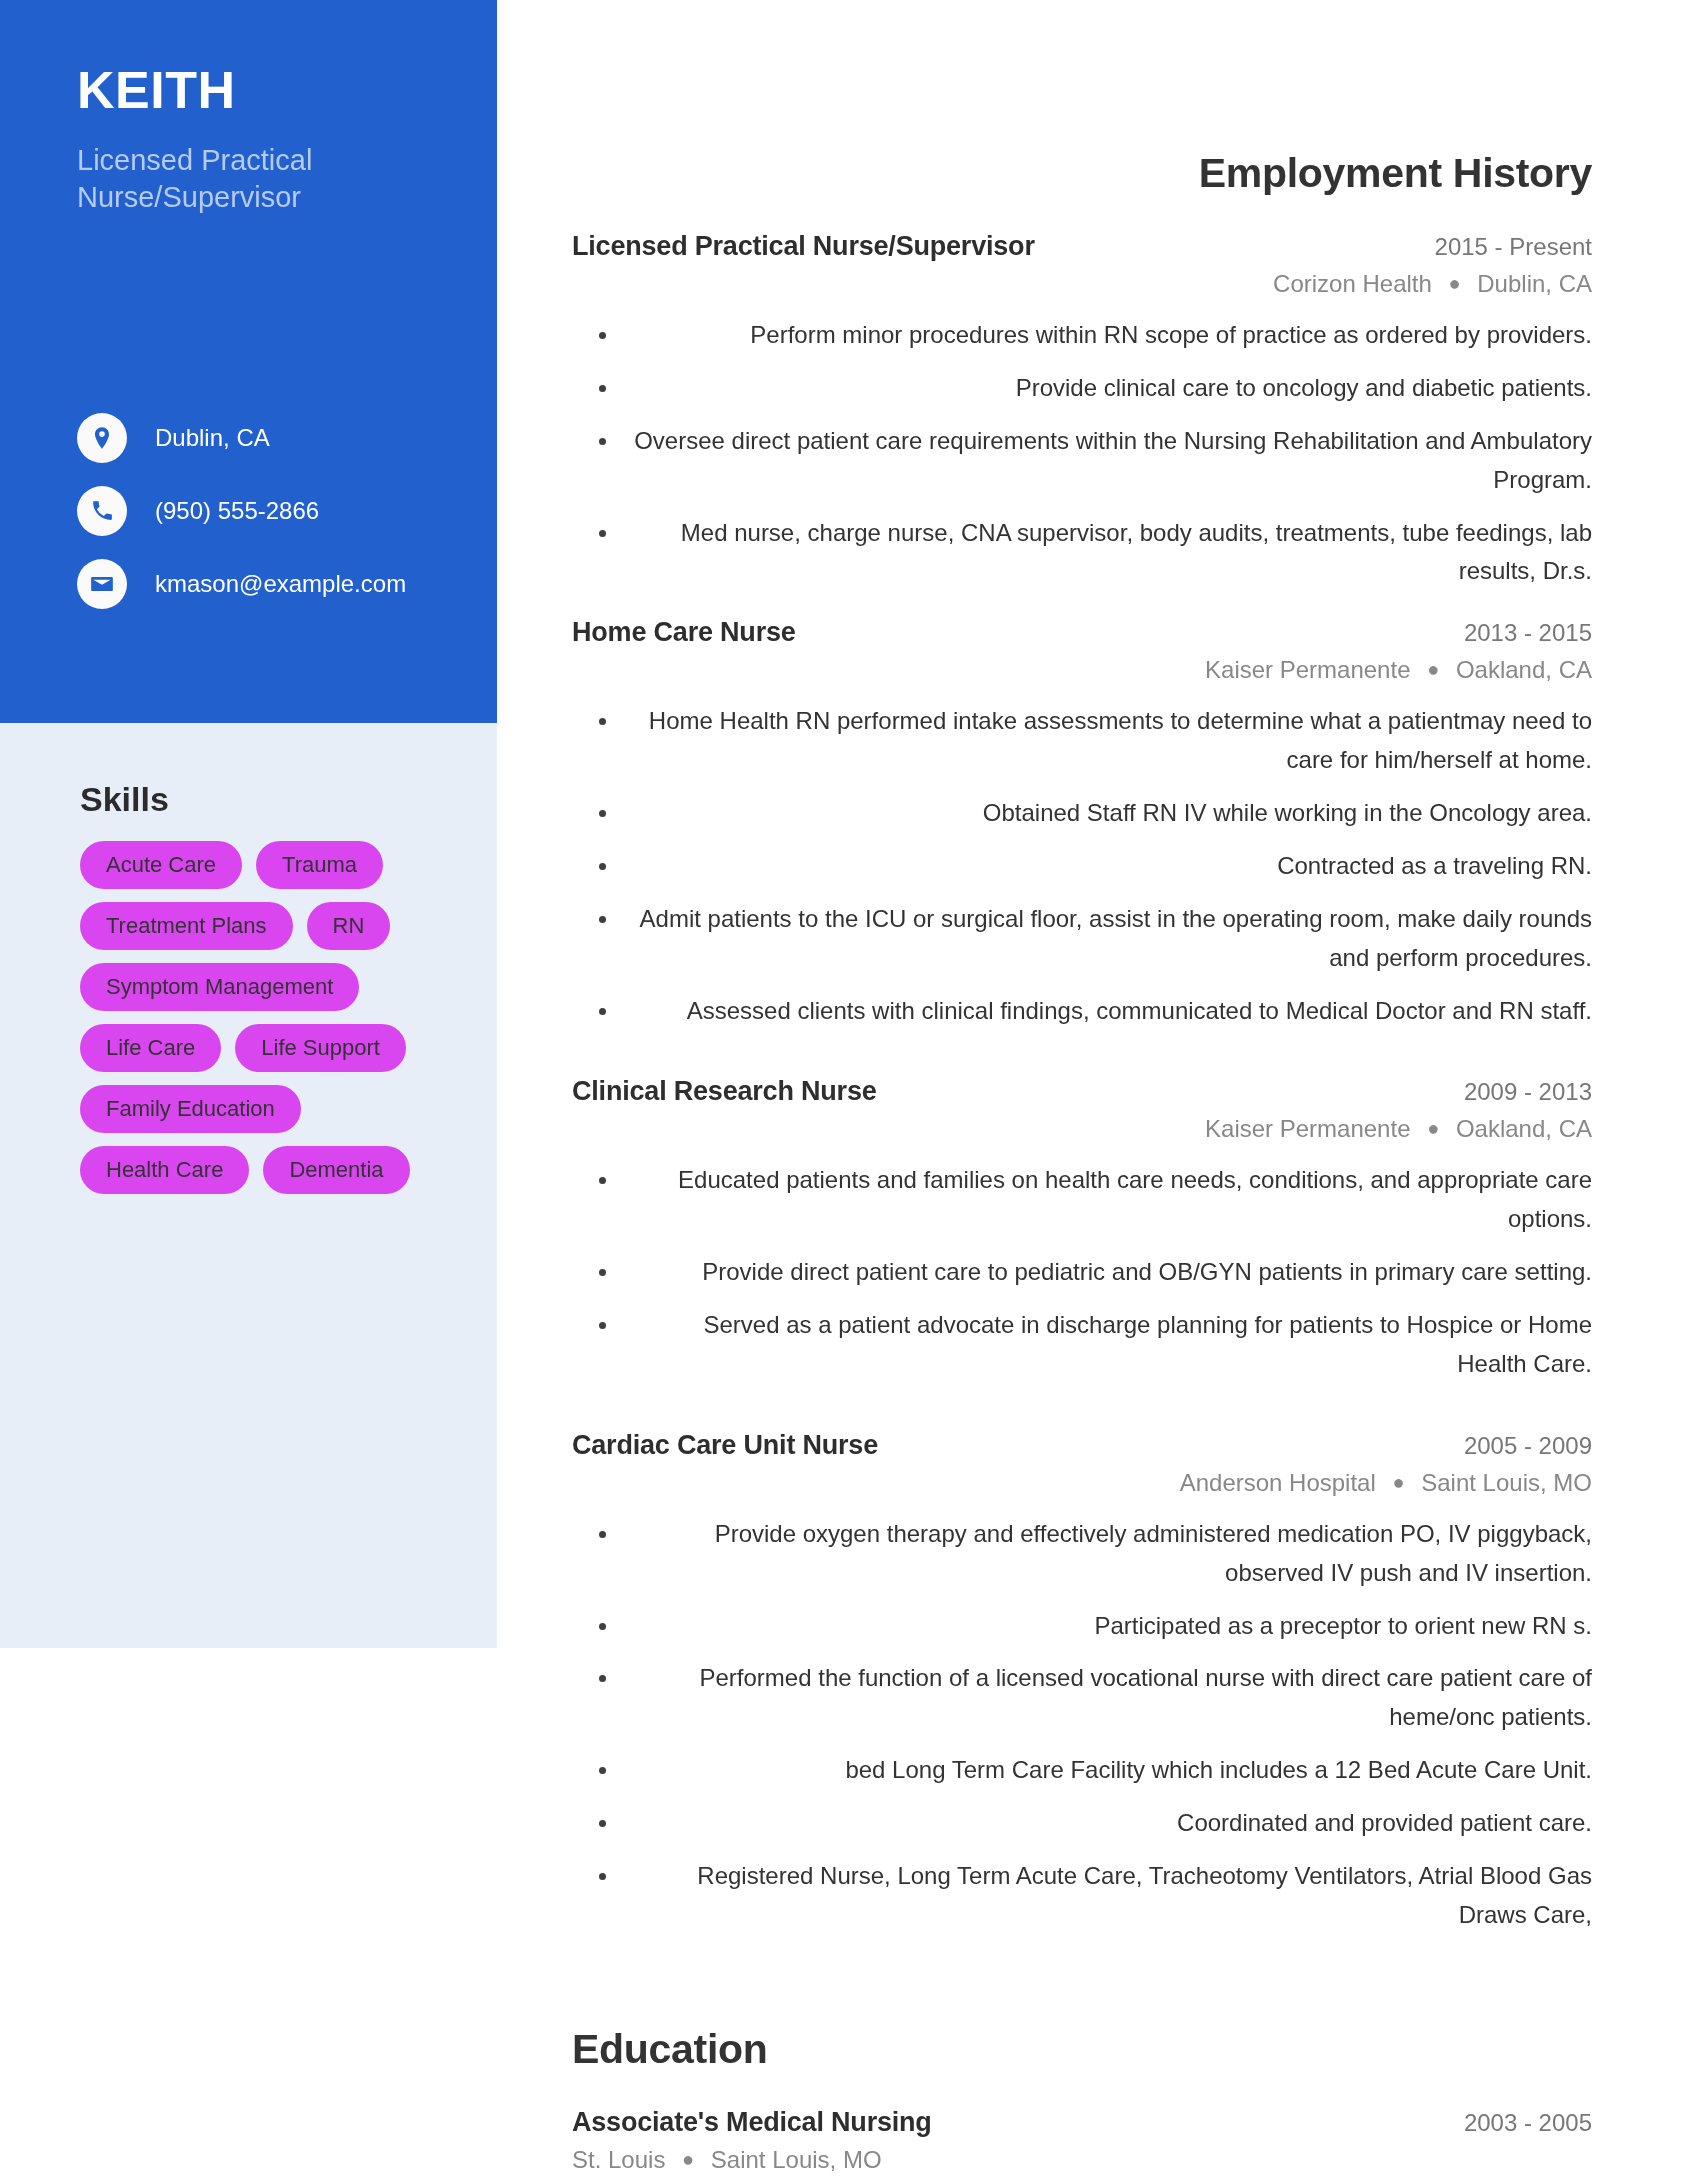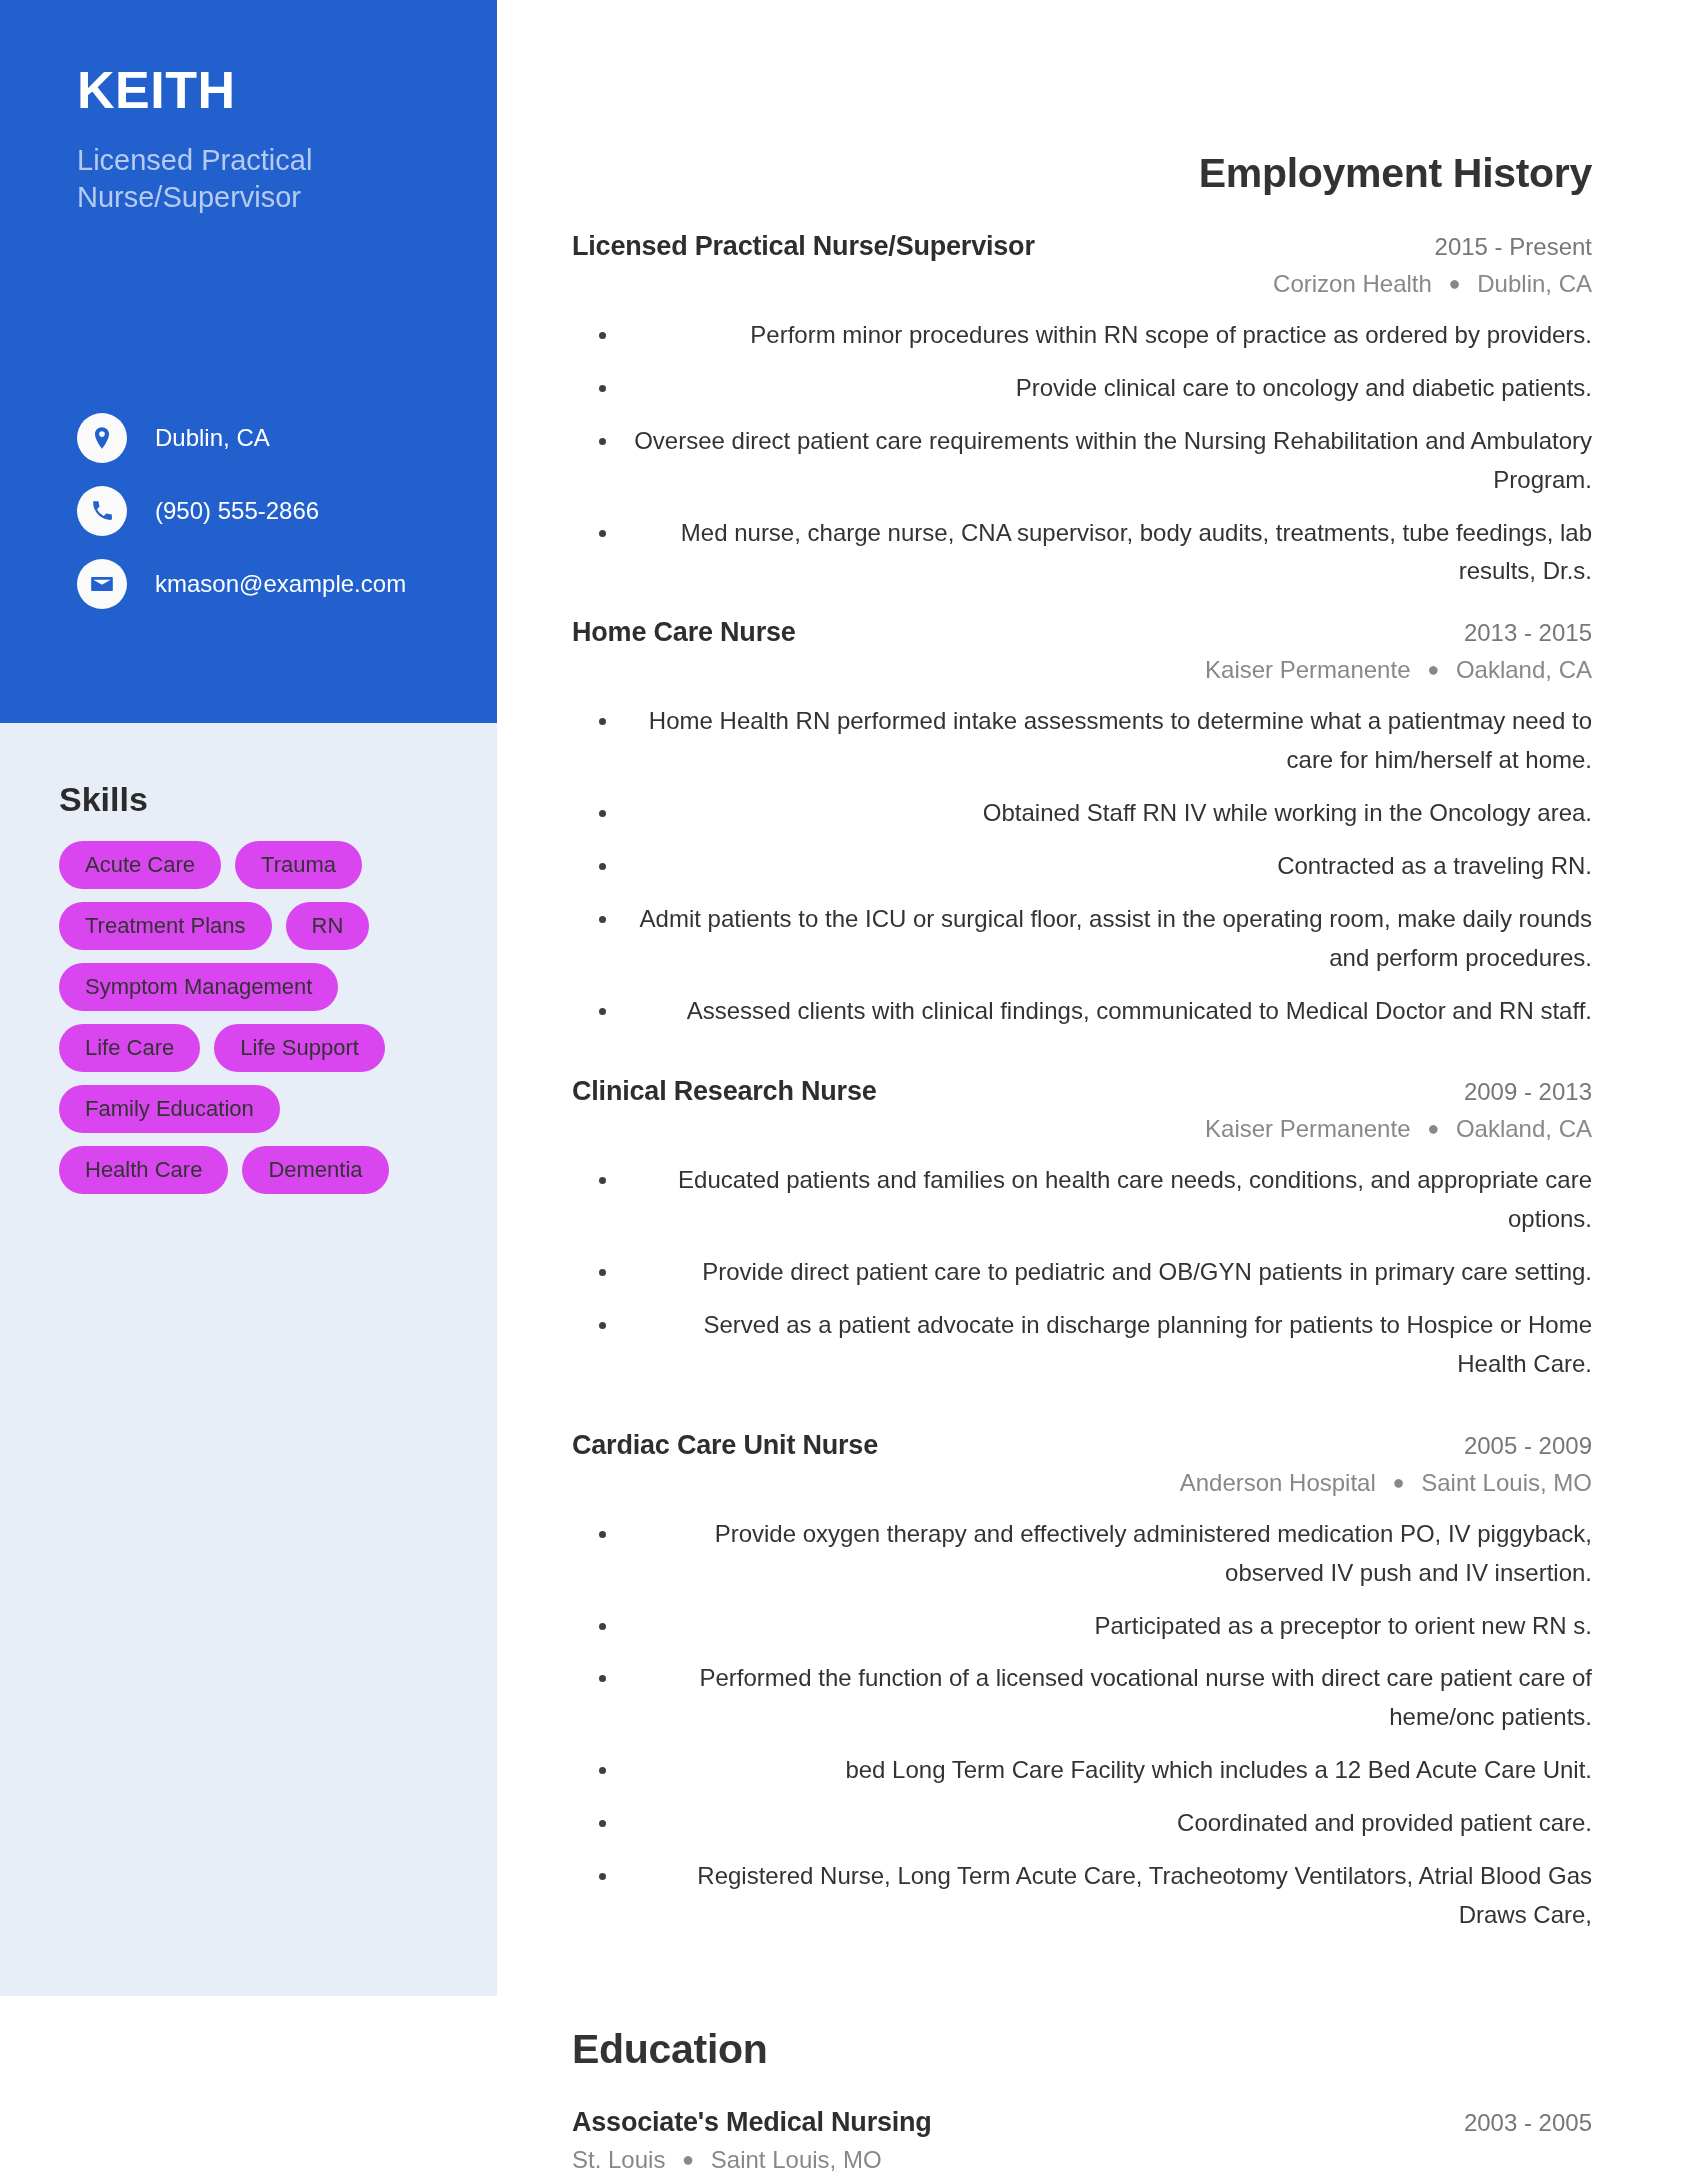--- a/index.html
+++ b/index.html
@@ -15,21 +15,21 @@
     font-family: "Liberation Sans", "DejaVu Sans", sans-serif;
     overflow: hidden;
   }
 
   
   .sidebar {
     position: absolute;
     left: 0;
     top: 0;
     width: 497px;
-    height: 1996px;
+    height: 1648px;
     background: #e8eef7;
   }
   .sidebar-top {
     position: absolute;
     left: 0;
     top: 0;
     width: 497px;
     height: 723px;
     background: #2260ce;
   }
@@ -80,21 +80,21 @@
     margin-left: 28px;
     color: #ffffff;
     font-size: 24px;
     font-weight: 400;
     white-space: nowrap;
   }
 
   
   .skills-block {
     position: absolute;
-    left: 59px;
+    left: 80px;
     top: 780px;
     width: 396px;
   }
   .skills-title {
     color: #2b2b2b;
     font-size: 34px;
     font-weight: 700;
     margin-bottom: 22px;
   }
   .skill-rows { display: block; }

